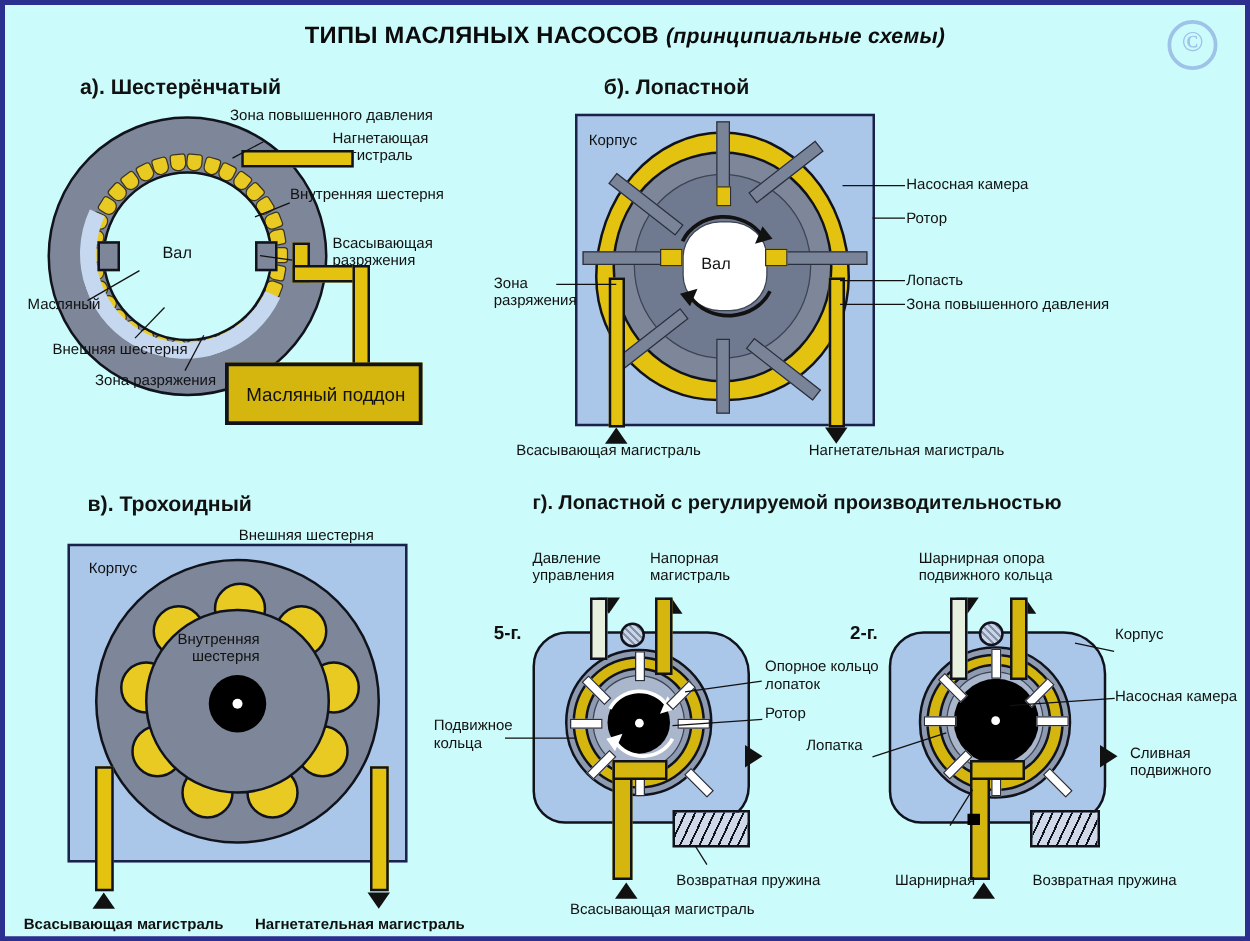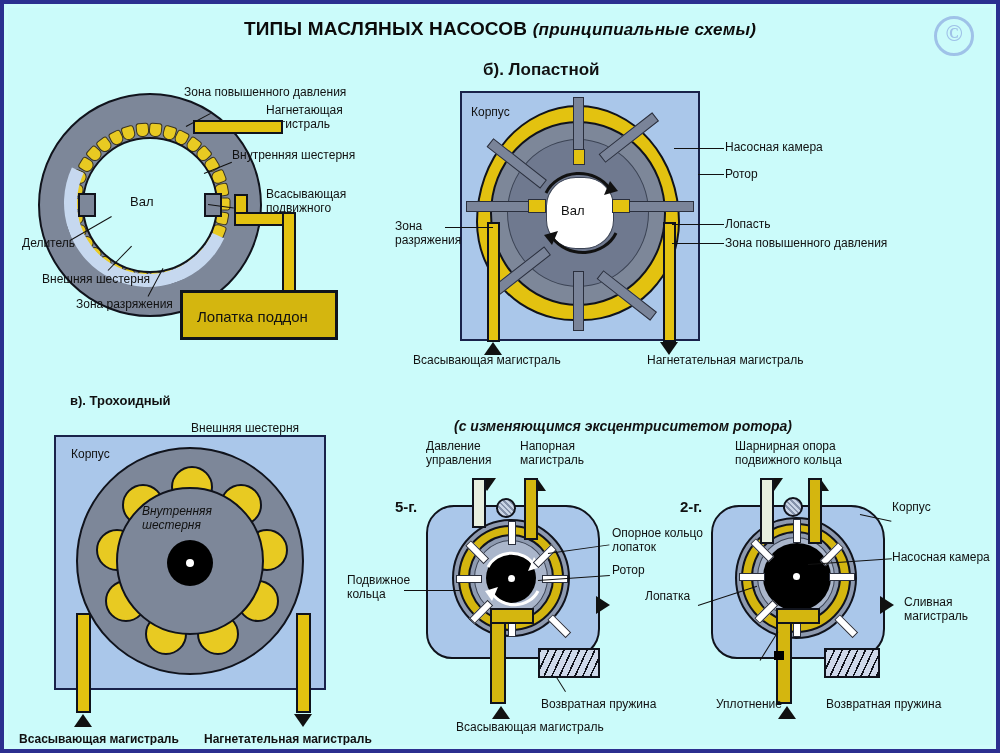--- a/index.html
+++ b/index.html
@@ -107,20 +107,21 @@
 
 <div id="root">
  <div id="stage">
 
   <div id="title">
     <span>ТИПЫ МАСЛЯНЫХ НАСОСОВ</span>
     <span class="sub">(принципиальные схемы)</span>
   </div>
   <div id="copyr">©</div>
 
+  <div class="txt b" style="left:56px;top:52px;font-size:17px;">а). Шестерёнчатый</div>
 
   <div id="pa">
     <div class="ring outer"></div>
 
     <div class="ring teethring">
       
     </div>
 
     <div id="pa-teeth" style="position:absolute;inset:0;">
           <div class="tooth" style="width: 11px; height: 12px; border-radius: 3px 3px 6px 6px; border: 1px solid rgb(58, 52, 32); left: 178.5px; top: 104px; transform: rotate(90deg);"></div>
@@ -204,32 +205,32 @@
     <div class="keyway" style="left:40px;top:100px;width:14px;height:20px;"></div>
     <div class="keyway" style="left:166px;top:100px;width:14px;height:20px;"></div>
     <div class="txt" style="left:92px;top:102px;font-size:13px;">Вал</div>
   </div>
 
   <div class="txt" style="left:176px;top:78px;font-size:12px;">Зона повышенного давления</div>
   <div class="txt" style="left:258px;top:96px;font-size:12px;">Нагнетающая
 магистраль</div>
   <div class="txt" style="left:224px;top:141px;font-size:12px;">Внутренняя шестерня</div>
   <div class="txt" style="left:258px;top:180px;font-size:12px;">Всасывающая
-подвижного</div>
-  <div class="txt" style="left:14px;top:229px;font-size:12px;">Делитель</div>
+разряжения</div>
+  <div class="txt" style="left:14px;top:229px;font-size:12px;">Масляный</div>
   <div class="txt" style="left:34px;top:265px;font-size:12px;">Внешняя шестерня</div>
   <div class="txt" style="left:68px;top:290px;font-size:12px;">Зона разряжения</div>
 
   <div style="position:absolute;left:185px;top:112px;width:90px;height:14px;background:#e3c210;border:2px solid #10131c;box-sizing:border-box;"></div>
   <div style="position:absolute;left:226px;top:186px;width:14px;height:32px;background:#e3c210;border:2px solid #10131c;box-sizing:border-box;"></div>
   <div style="position:absolute;left:226px;top:204px;width:62px;height:14px;background:#e3c210;border:2px solid #10131c;box-sizing:border-box;"></div>
   <div style="position:absolute;left:274px;top:204px;width:14px;height:82px;background:#e3c210;border:2px solid #10131c;box-sizing:border-box;"></div>
 
   <div style="position:absolute;left:172px;top:282px;width:158px;height:50px;background:#d4b60f;border:3px solid #10131c;box-sizing:border-box;"></div>
-  <div class="txt" style="left:189px;top:300px;font-size:15px;">Лопатка поддон</div>
+  <div class="txt" style="left:189px;top:300px;font-size:15px;">Масляный поддон</div>
 
   <div class="lead" style="left:178px;top:118px;width:28px;transform:rotate(-28deg);"></div>
   <div class="lead" style="left:196px;top:165px;width:30px;transform:rotate(-22deg);"></div>
   <div class="lead" style="left:200px;top:196px;width:26px;transform:rotate(8deg);"></div>
   <div class="lead" style="left:62px;top:232px;width:48px;transform:rotate(-30deg);"></div>
   <div class="lead" style="left:100px;top:262px;width:34px;transform:rotate(-46deg);"></div>
   <div class="lead" style="left:140px;top:288px;width:32px;transform:rotate(-62deg);"></div>
 
   <div class="txt b" style="left:475px;top:52px;font-size:17px;">б). Лопастной</div>
 
@@ -275,55 +276,55 @@
 разряжения</div>
   <div class="txt" style="left:405px;top:346px;font-size:12px;">Всасывающая магистраль</div>
   <div class="txt" style="left:639px;top:346px;font-size:12px;">Нагнетательная магистраль</div>
 
   <div class="lead" style="left:666px;top:140px;width:50px;"></div>
   <div class="lead" style="left:690px;top:166px;width:26px;"></div>
   <div class="lead" style="left:664px;top:216px;width:52px;"></div>
   <div class="lead" style="left:664px;top:235px;width:52px;"></div>
   <div class="lead" style="left:437px;top:219px;width:48px;"></div>
 
-  <div class="txt b" style="left:62px;top:386px;font-size:13px;">в). Трохоидный</div>
+  <div class="txt b" style="left:62px;top:386px;font-size:17px;">в). Трохоидный</div>
   <div class="txt" style="left:183px;top:414px;font-size:12px;">Внешняя шестерня</div>
   <div class="leadv" style="left:182px;top:428px;height:28px;"></div>
 
   <div id="pv">
     <div class="case"></div>
     <div class="disc"></div>
     <div id="pv-lobes" style="position:absolute;inset:0;">
           <div class="lobe" style="width: 38px; height: 38px; left: 117px; top: 31px;"></div>
           <div class="lobe" style="width: 38px; height: 38px; left: 165.852px; top: 48.7806px;"></div>
           <div class="lobe" style="width: 38px; height: 38px; left: 191.845px; top: 93.8027px;"></div>
           <div class="lobe" style="width: 38px; height: 38px; left: 182.818px; top: 145px;"></div>
           <div class="lobe" style="width: 38px; height: 38px; left: 142.994px; top: 178.417px;"></div>
           <div class="lobe" style="width: 38px; height: 38px; left: 91.0065px; top: 178.417px;"></div>
           <div class="lobe" style="width: 38px; height: 38px; left: 51.1821px; top: 145px;"></div>
           <div class="lobe" style="width: 38px; height: 38px; left: 42.1546px; top: 93.8027px;"></div>
           <div class="lobe" style="width: 38px; height: 38px; left: 68.1481px; top: 48.7806px;"></div>
           <div style="position: absolute; left: 62px; top: 52px; width: 148px; height: 148px; border-radius: 50%; background: rgb(125, 135, 153); border: 2px solid rgb(16, 19, 28); box-sizing: border-box;"></div>
         </div>
     <div class="hub"></div>
     <div class="hubdot"></div>
-    <div class="txt" style="left:88px;top:70px;font-size:12px;text-align:left;font-style:italic;">Внутренняя
+    <div class="txt" style="left:88px;top:70px;font-size:12px;text-align:right;">Внутренняя
 шестерня</div>
   </div>
 
   <div class="txt" style="left:63px;top:440px;font-size:12px;">Корпус</div>
 
   <div style="position:absolute;left:68px;top:605px;width:15px;height:100px;background:#e3c210;border:2px solid #10131c;box-sizing:border-box;"></div>
   <div style="position:absolute;left:288px;top:605px;width:15px;height:100px;background:#e3c210;border:2px solid #10131c;box-sizing:border-box;"></div>
   <div class="arr arr-up" style="left:66px;top:706px;"></div>
   <div class="arr arr-down" style="left:286px;top:706px;"></div>
   <div class="txt" style="left:11px;top:725px;font-size:12px;font-weight:bold;">Всасывающая магистраль</div>
   <div class="txt" style="left:196px;top:725px;font-size:12px;font-weight:bold;">Нагнетательная магистраль</div>
 
-  <div class="txt b i" style="left:446px;top:410px;font-size:14px;">(с изменяющимся эксцентриситетом ротора)</div>
+  <div class="txt b" style="left:418px;top:386px;font-size:16px;">г). Лопастной с регулируемой производительностью</div>
 
   <div class="txt" style="left:418px;top:432px;font-size:12px;">Давление
 управления</div>
   <div class="txt" style="left:512px;top:432px;font-size:12px;">Напорная
 магистраль</div>
   <div class="arr arr-down" style="left:470px;top:470px;"></div>
   <div class="arr arr-up" style="left:520px;top:470px;"></div>
   <div class="txt b" style="left:387px;top:490px;font-size:15px;">5-г.</div>
 
   <div class="gpump" style="left:408px;top:483px;">
@@ -402,23 +403,23 @@
   <div class="pipe" style="left:768px;top:600px;width:16px;height:96px;"></div>
   <div class="pipe" style="left:768px;top:600px;width:44px;height:16px;"></div>
   <div class="spring" style="left:816px;top:640px;width:56px;"></div>
   <div style="position:absolute;left:872px;top:588px;width:0;height:0;border-top:9px solid transparent;border-bottom:9px solid transparent;border-left:14px solid #111;"></div>
   <div class="arr arr-up" style="left:770px;top:698px;"></div>
   <div style="position:absolute;left:766px;top:643px;width:10px;height:9px;background:#000;"></div>
 
   <div class="txt" style="left:884px;top:493px;font-size:12px;">Корпус</div>
   <div class="txt" style="left:884px;top:543px;font-size:12px;">Насосная камера</div>
   <div class="txt" style="left:896px;top:588px;font-size:12px;">Сливная
-магистраль</div>
+подвижного</div>
   <div class="txt" style="left:637px;top:582px;font-size:12px;">Лопатка</div>
-  <div class="txt" style="left:708px;top:690px;font-size:12px;">Уплотнение</div>
+  <div class="txt" style="left:708px;top:690px;font-size:12px;">Шарнирная</div>
   <div class="txt" style="left:818px;top:690px;font-size:12px;">Возвратная пружина</div>
   <div class="lead" style="left:852px;top:506px;width:32px;transform:rotate(12deg);"></div>
   <div class="lead" style="left:800px;top:556px;width:84px;transform:rotate(-4deg);"></div>
   <div class="lead" style="left:690px;top:597px;width:62px;transform:rotate(-18deg);"></div>
   <div class="lead" style="left:752px;top:652px;width:34px;transform:rotate(-58deg);"></div>
 
  </div>
 </div>
 
 </body></html>

